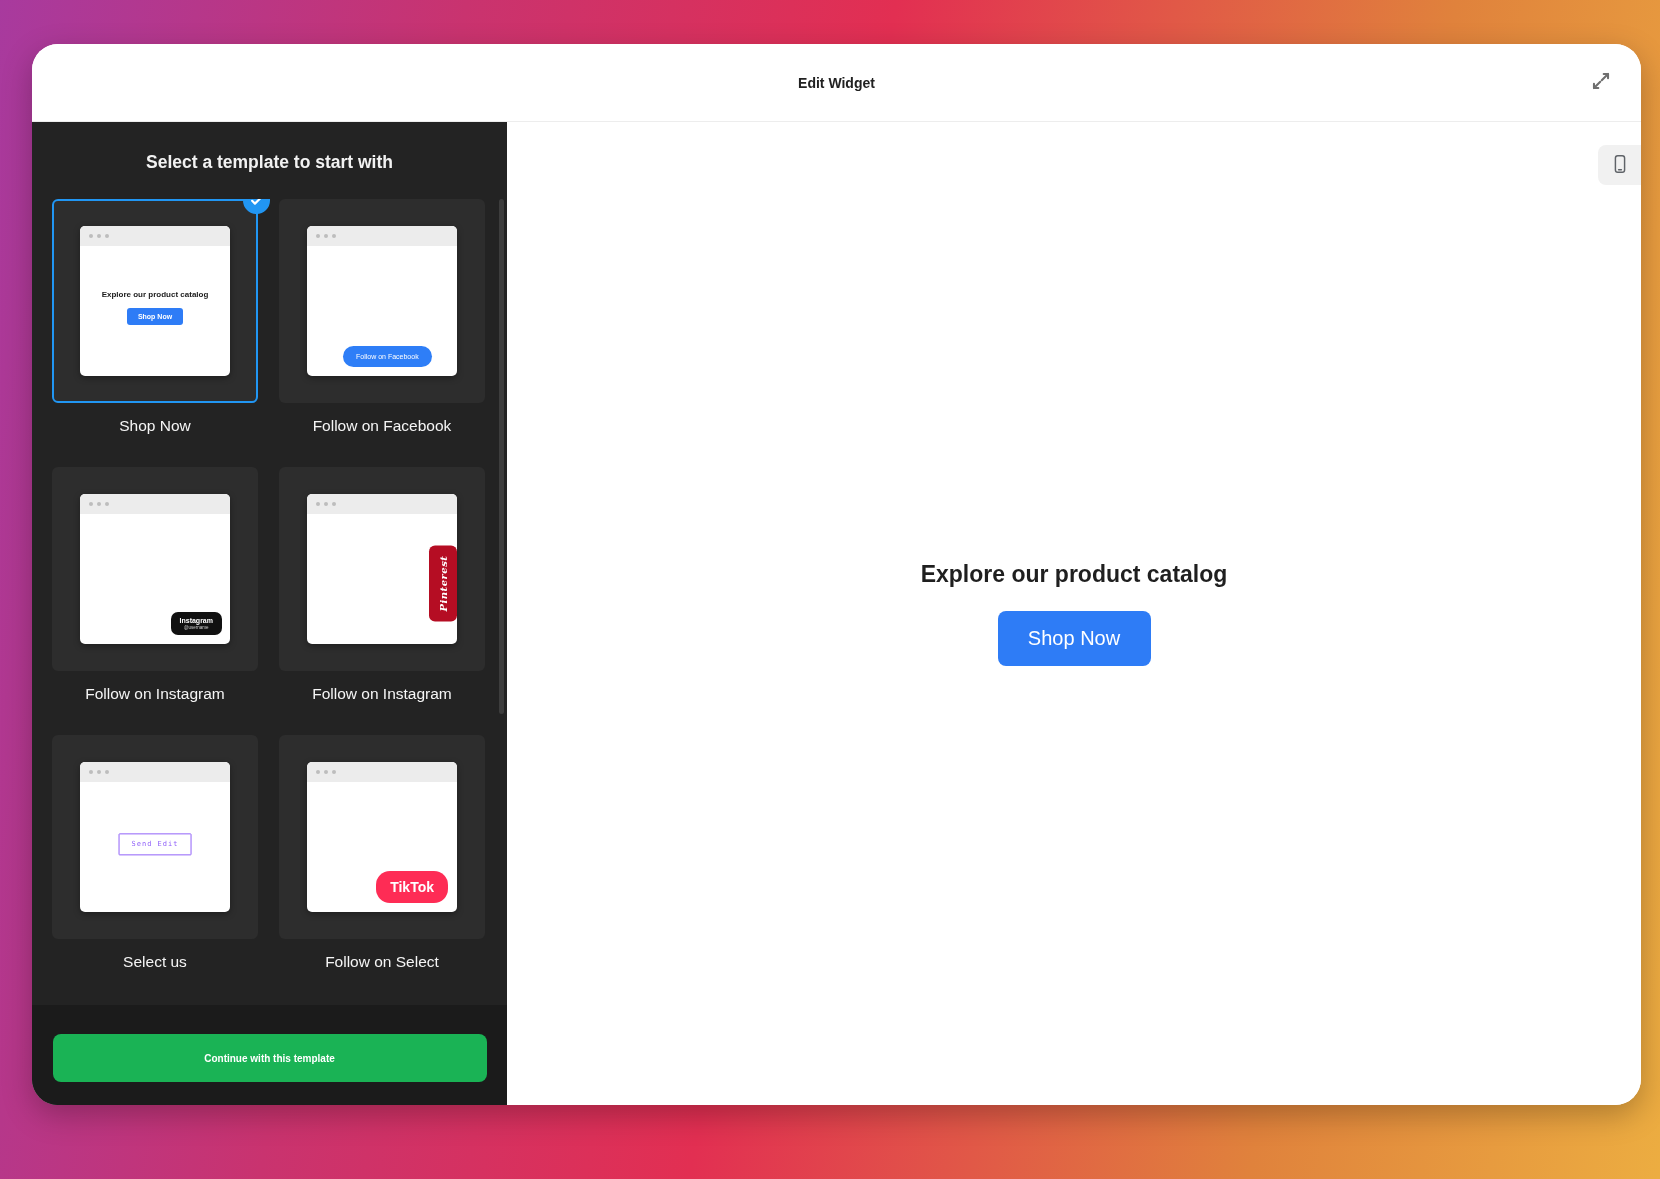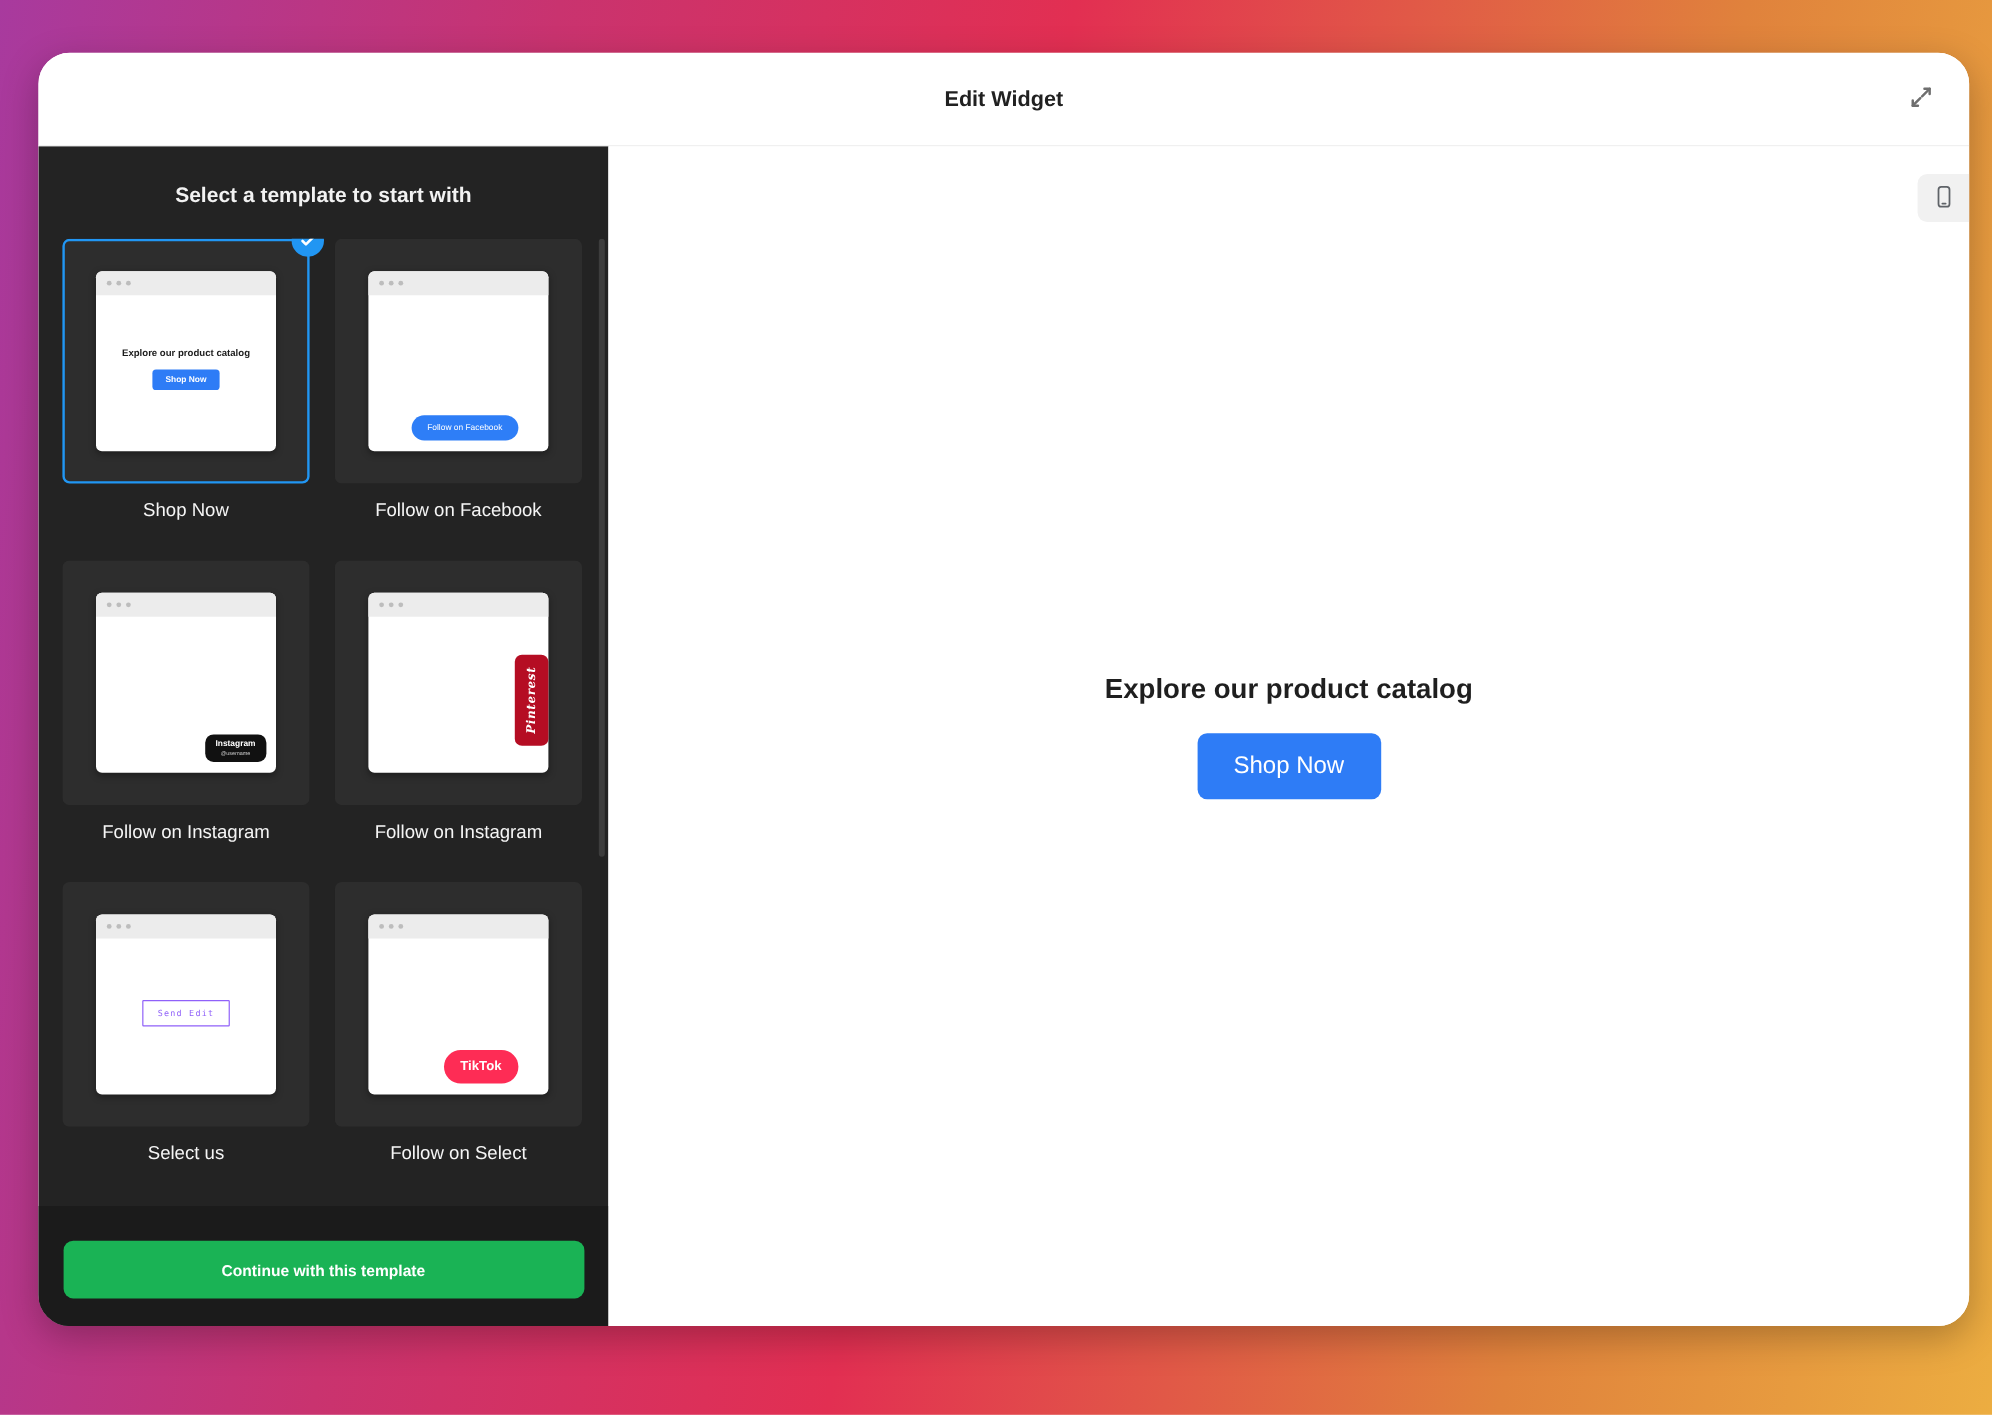--- a/index.html
+++ b/index.html
@@ -12,21 +12,21 @@
     position:absolute; left:32px; top:44px; width:1609px; height:1061px;
     background:#ffffff; border-radius:26px; overflow:hidden;
     box-shadow:0 10px 30px rgba(0,0,0,.25);
     display:flex; flex-direction:column;
   }
   
   .modal-header {
     height:78px; flex:0 0 78px; background:#fff; border-bottom:1px solid #ededed;
     display:flex; align-items:center; justify-content:center; position:relative;
   }
-  .modal-title { font-size:18px; font-weight:bold; color:#212121; }
+  .modal-title { font-size:14px; font-weight:bold; color:#212121; }
   .expand-btn {
     position:absolute; right:22px; top:50%; transform:translateY(-50%);
     width:36px; height:36px; border:none; background:transparent; cursor:pointer;
     display:flex; align-items:center; justify-content:center;
   }
   
   .modal-body { flex:1; display:flex; min-height:0; }
   .sidebar {
     width:475px; flex:0 0 475px; background:#232323; color:#fff;
     display:flex; flex-direction:column; position:relative;
@@ -102,32 +102,32 @@
   }
   
   .email-btn {
     position:absolute; left:50%; top:50%; transform:translate(-50%,-62%);
     border:1.5px solid #9061f9; color:#9061f9; background:#fff;
     font-family:"DejaVu Sans Mono",monospace; font-size:7px; letter-spacing:1px;
     padding:6px 12px; border-radius:1px; white-space:nowrap;
   }
   
   .tt-pill {
-    position:absolute; right:25px; bottom:9px; background:#fe2c55; color:#fff;
-    font-size:11px; font-weight:bold; border:none;
+    position:absolute; right:9px; bottom:9px; background:#fe2c55; color:#fff;
+    font-size:14px; font-weight:bold; border:none;
     padding:8px 14px; border-radius:14px;
   }
   
   .sidebar-footer {
     flex:0 0 100px; background:#1b1b1b; display:flex; align-items:flex-start; justify-content:center;
     padding-top:29px;
   }
   .continue-btn {
     width:434px; height:48px; background:#1ab355; color:#fff; border:none;
-    border-radius:8px; font-size:13px; font-weight:bold; cursor:pointer;
+    border-radius:8px; font-size:10px; font-weight:bold; cursor:pointer;
     font-family:"Liberation Sans",sans-serif;
   }
   
   .main-area {
     flex:1; background:#fff; position:relative;
     display:flex; flex-direction:column; align-items:center; justify-content:center;
   }
   .widget-heading { font-size:23px; font-weight:bold; color:#1f1f1f; }
   .widget-shop-btn {
     margin-top:23px; width:153px; height:55px; background:#2e7cf6; color:#fff;

